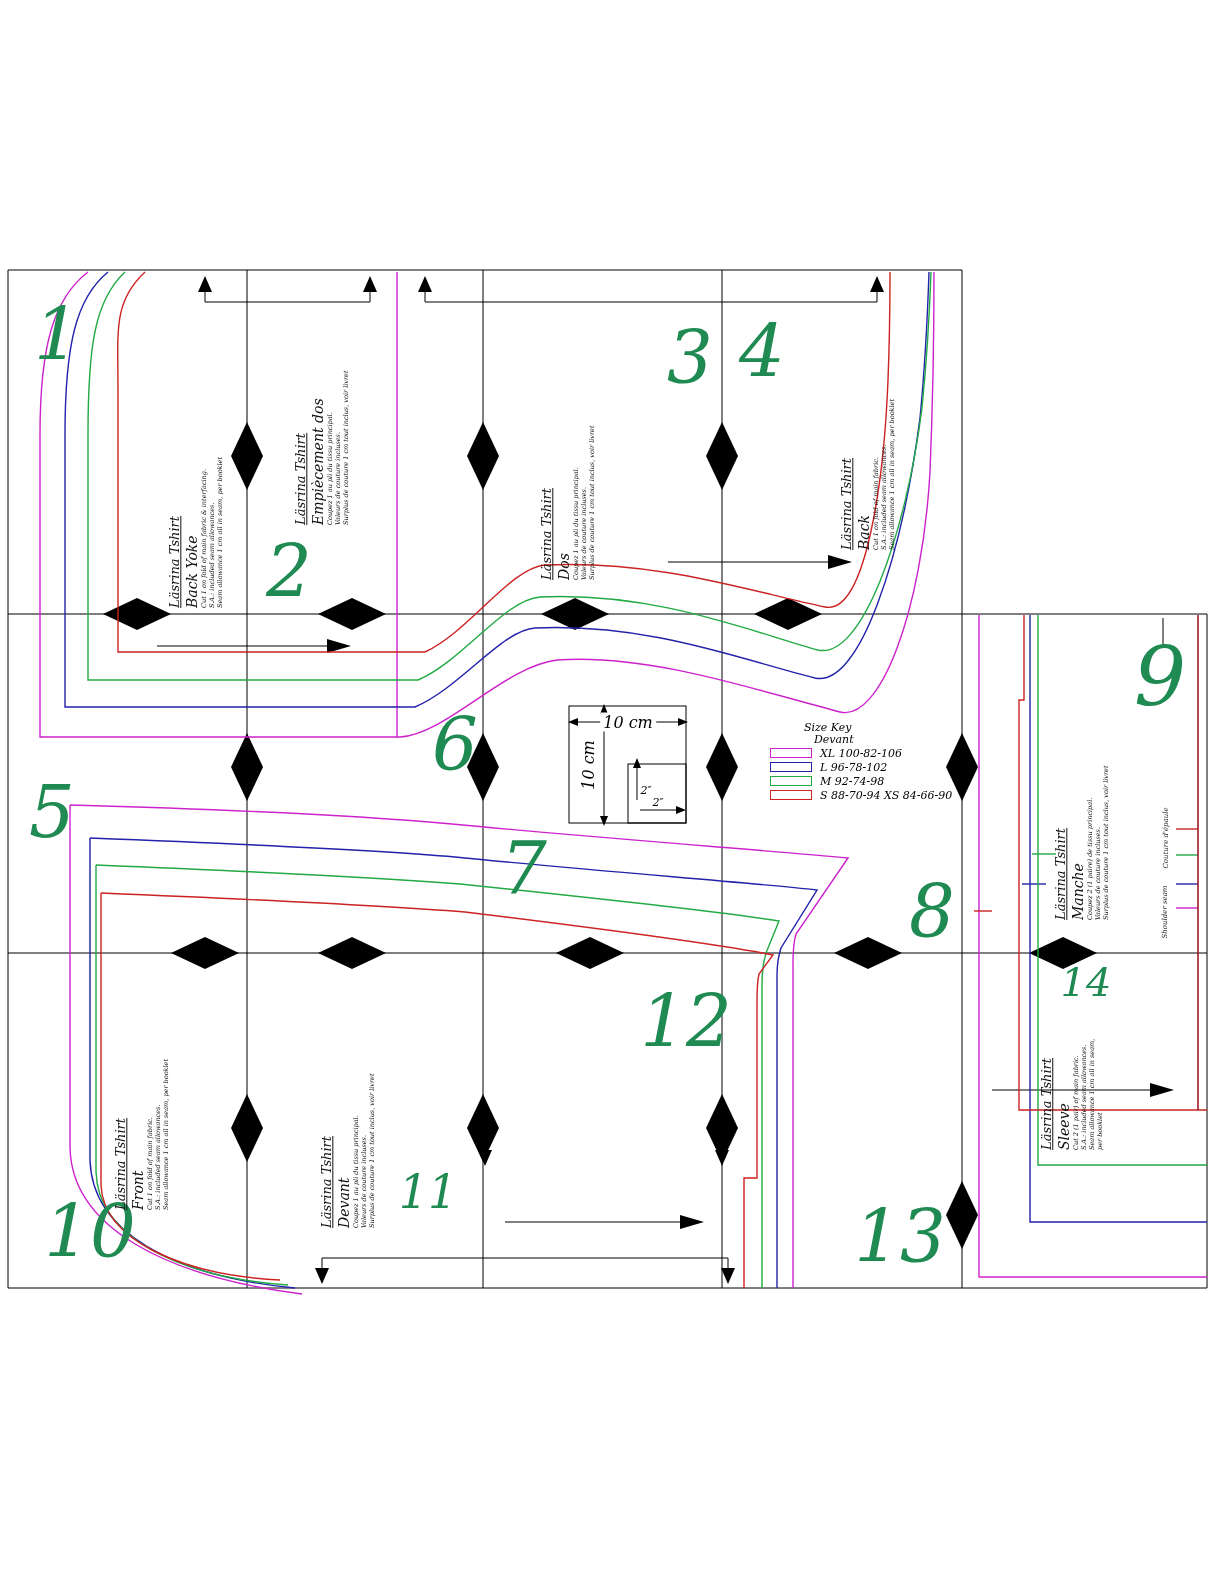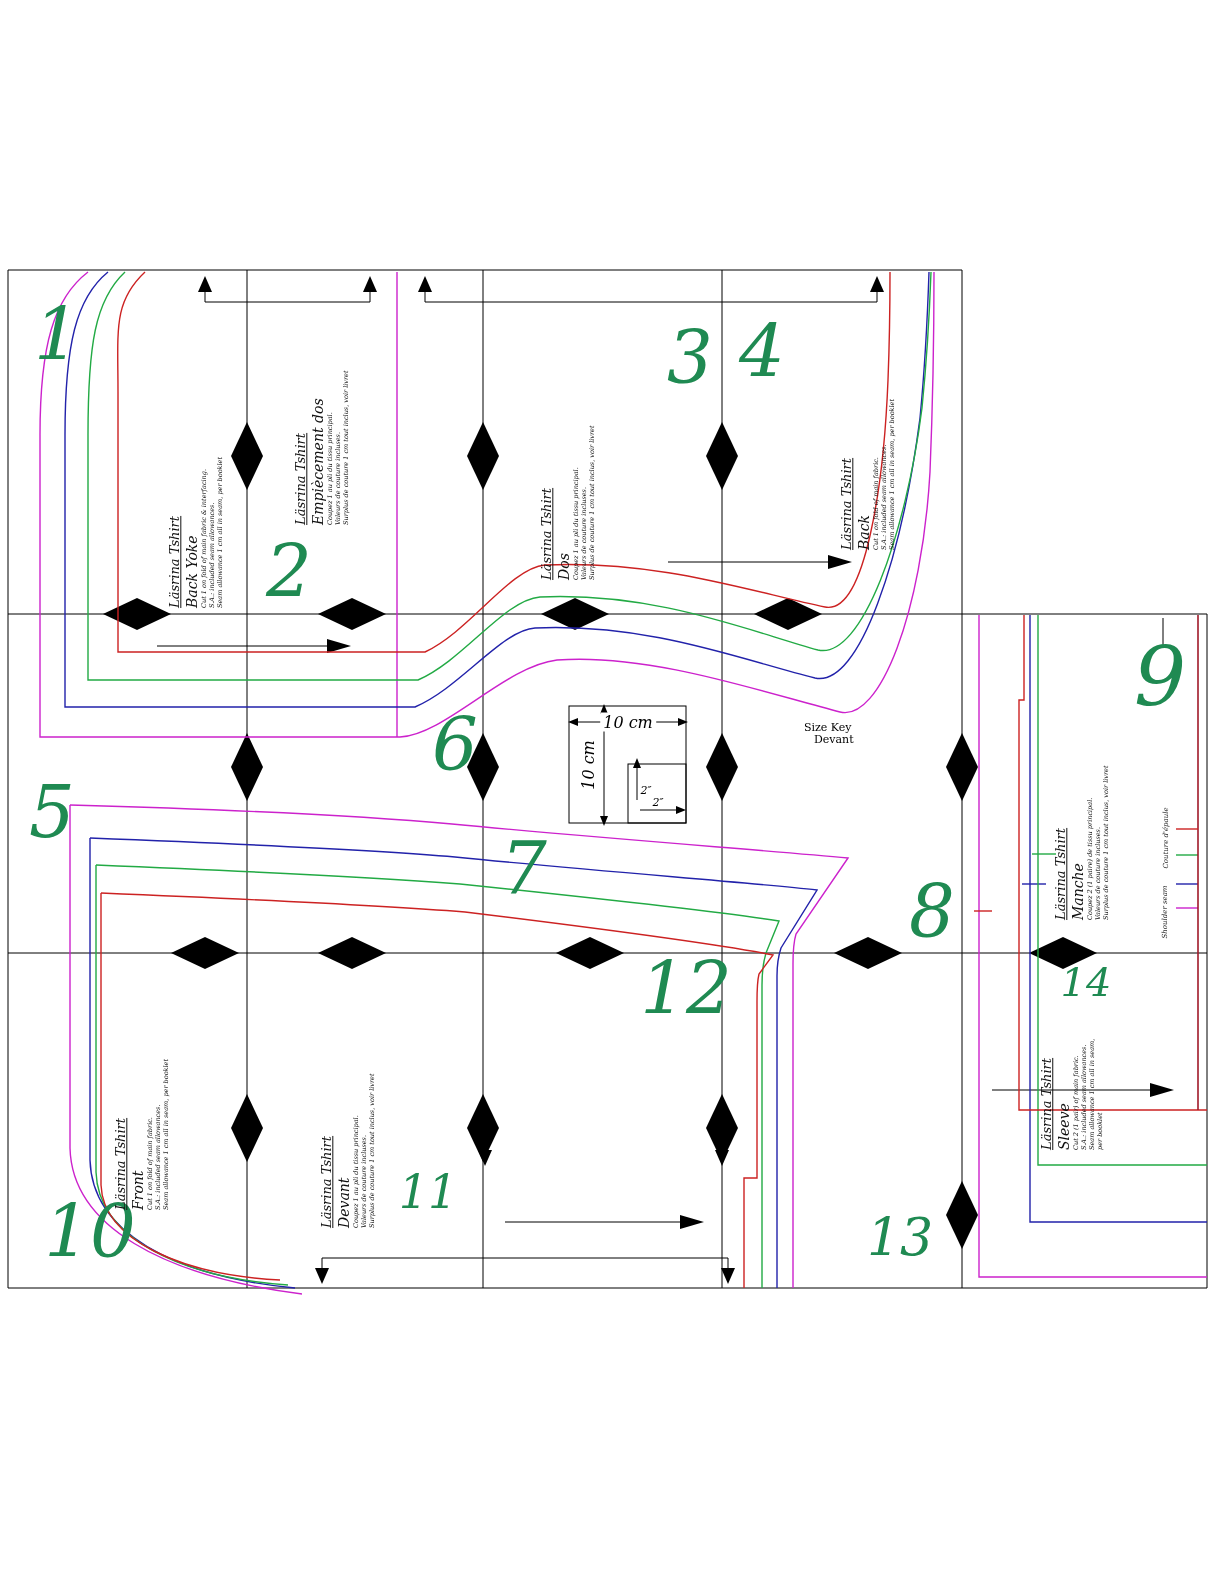--- a/index.html
+++ b/index.html
@@ -21,21 +21,21 @@
   .plabel .brand{font-size:13px;font-style:italic;text-decoration:underline;white-space:nowrap;}
   .plabel .pname{font-size:14px;font-style:italic;margin-top:2px;white-space:nowrap;}
   .plabel .tiny{font-size:6.5px;font-style:italic;line-height:1.25;white-space:nowrap;}
   .rot{position:absolute;transform:translate(-50%,-50%) rotate(-90deg);white-space:nowrap;}
   .scale-t{position:absolute;font-size:16px;font-style:italic;background:#fff;padding:0 3px;
            transform:translate(-50%,-50%);white-space:nowrap;}
   .scale-v{position:absolute;font-size:16px;font-style:italic;background:#fff;padding:0 2px;
            transform:translate(-50%,-50%) rotate(-90deg);white-space:nowrap;}
   .scale-s{position:absolute;font-size:11px;font-style:italic;background:#fff;
            transform:translate(-50%,-50%);white-space:nowrap;}
-  #sizekey{position:absolute;left:770px;top:722px;width:230px;}
+  #sizekey{position:absolute;left:770px;top:722px;width:230px;font-style:italic;}
   #sizekey .kt{font-size:11px;text-align:left;margin-left:34px;line-height:1.05;}
   #sizekey .ks{font-size:11px;margin-left:44px;line-height:1.05;}
   .krow{display:flex;align-items:center;height:12px;margin-top:2px;}
   .ksw{width:40px;height:8px;border:1.4px solid;background:#fff;margin-right:8px;flex:none;}
   .klab{font-size:11px;white-space:nowrap;}
   .mark-lab{font-size:7px;font-style:italic;color:#222;}
 </style>
 </head>
 <body>
 
@@ -171,39 +171,57 @@
   </svg>
 
   <div class="scale-t" style="left:628px;top:722px">10 cm</div>
   <div class="scale-v" style="left:588px;top:765px">10 cm</div>
   <div class="scale-s" style="left:646px;top:790px">2″</div>
   <div class="scale-s" style="left:658px;top:802px">2″</div>
 
   <div id="sizekey">
     <div class="kt">Size Key</div>
     <div class="ks">Devant</div>
+    <div id="keyrows">
+        <div class="krow">
+          <span class="ksw" style="border-color: rgb(204, 34, 204);"></span>
+          <span class="klab">XL 100-82-106</span>
+        </div>
+        <div class="krow">
+          <span class="ksw" style="border-color: rgb(34, 34, 170);"></span>
+          <span class="klab">L 96-78-102</span>
+        </div>
+        <div class="krow">
+          <span class="ksw" style="border-color: rgb(34, 170, 68);"></span>
+          <span class="klab">M 92-74-98</span>
+        </div>
+        <div class="krow">
+          <span class="ksw" style="border-color: rgb(204, 34, 34);"></span>
+          <span class="klab">S 88-70-94   XS 84-66-90</span>
+        </div>
+      </div>
   </div>
 
   <div class="rot mark-lab" style="left:1166px;top:838px">Couture d'épaule</div>
   <div class="rot mark-lab" style="left:1165px;top:912px">Shoulder seam</div>
 
   <div id="pages">
       <div class="pagenum" style="left: 57px; top: 335px; font-size: 72px;">1</div>
       <div class="pagenum" style="left: 289px; top: 572px; font-size: 72px;">2</div>
       <div class="pagenum" style="left: 690px; top: 358px; font-size: 72px;">3</div>
       <div class="pagenum" style="left: 762px; top: 352px; font-size: 72px;">4</div>
       <div class="pagenum" style="left: 52px; top: 812px; font-size: 72px;">5</div>
       <div class="pagenum" style="left: 455px; top: 745px; font-size: 72px;">6</div>
       <div class="pagenum" style="left: 524px; top: 868px; font-size: 72px;">7</div>
       <div class="pagenum" style="left: 932px; top: 912px; font-size: 72px;">8</div>
       <div class="pagenum" style="left: 1160px; top: 678px; font-size: 82px;">9</div>
       <div class="pagenum" style="left: 90px; top: 1232px; font-size: 72px; font-style: italic;">10</div>
       <div class="pagenum" style="left: 428px; top: 1192px; font-size: 46px;">11</div>
-      <div class="pagenum" style="left: 686px; top: 989px; font-size: 72px;">12</div>
-      <div class="pagenum" style="left: 900px; top: 1237px; font-size: 52px;">13</div>
+      <div class="pagenum" style="left: 686px; top: 1022px; font-size: 72px;">12</div>
+      <div class="pagenum" style="left: 900px; top: 1237px; font-size: 72px;">13</div>
       <div class="pagenum" style="left: 1086px; top: 982px; font-size: 40px;">14</div>
     </div>
 
   <div id="labels">
       <div class="plabel" style="left: 196px; top: 508px;">
         <div class="brand">Läsrina Tshirt</div>
         <div class="pname">Back Yoke</div>
         <div class="tiny">Cut 1 on fold of main fabric &amp; interfacing.</div>
         <div class="tiny">S.A.: included seam allowances.</div>
         <div class="tiny">Seam allowance 1 cm all in seam, per booklet</div>

